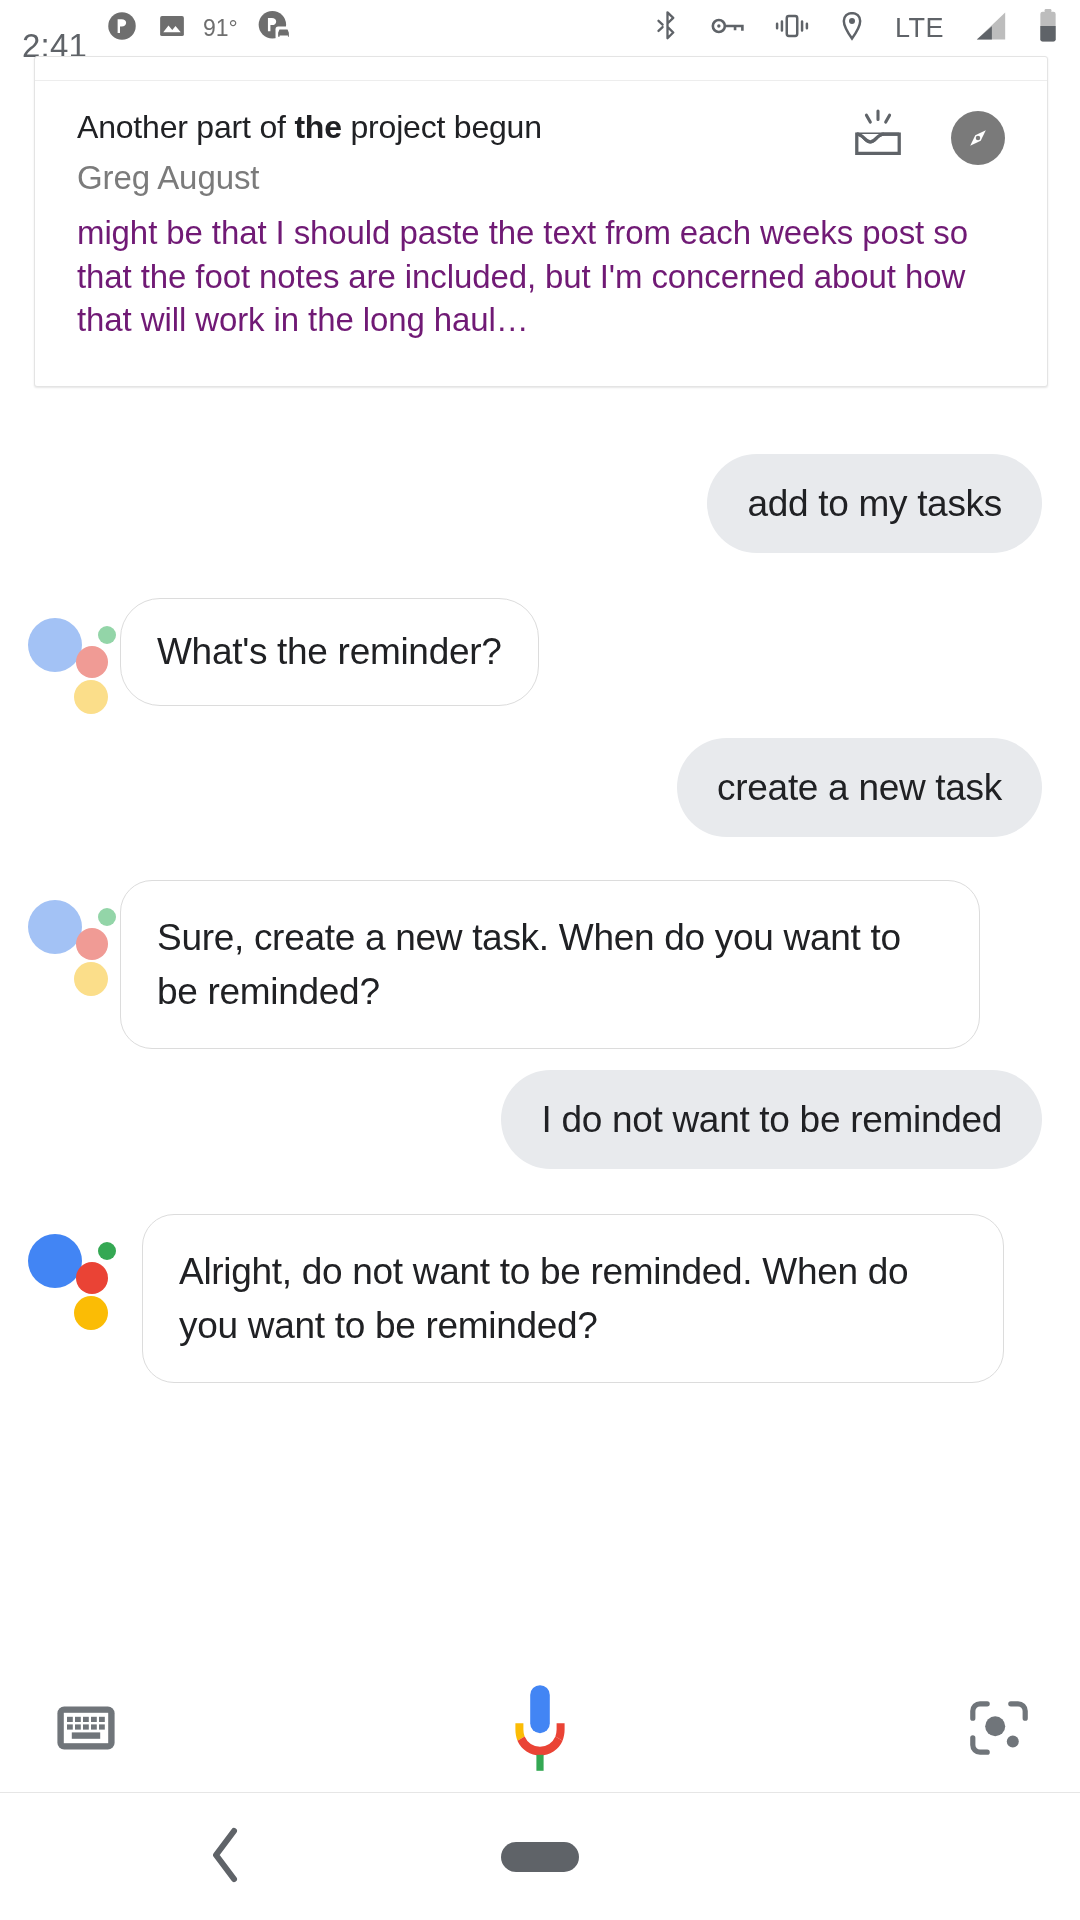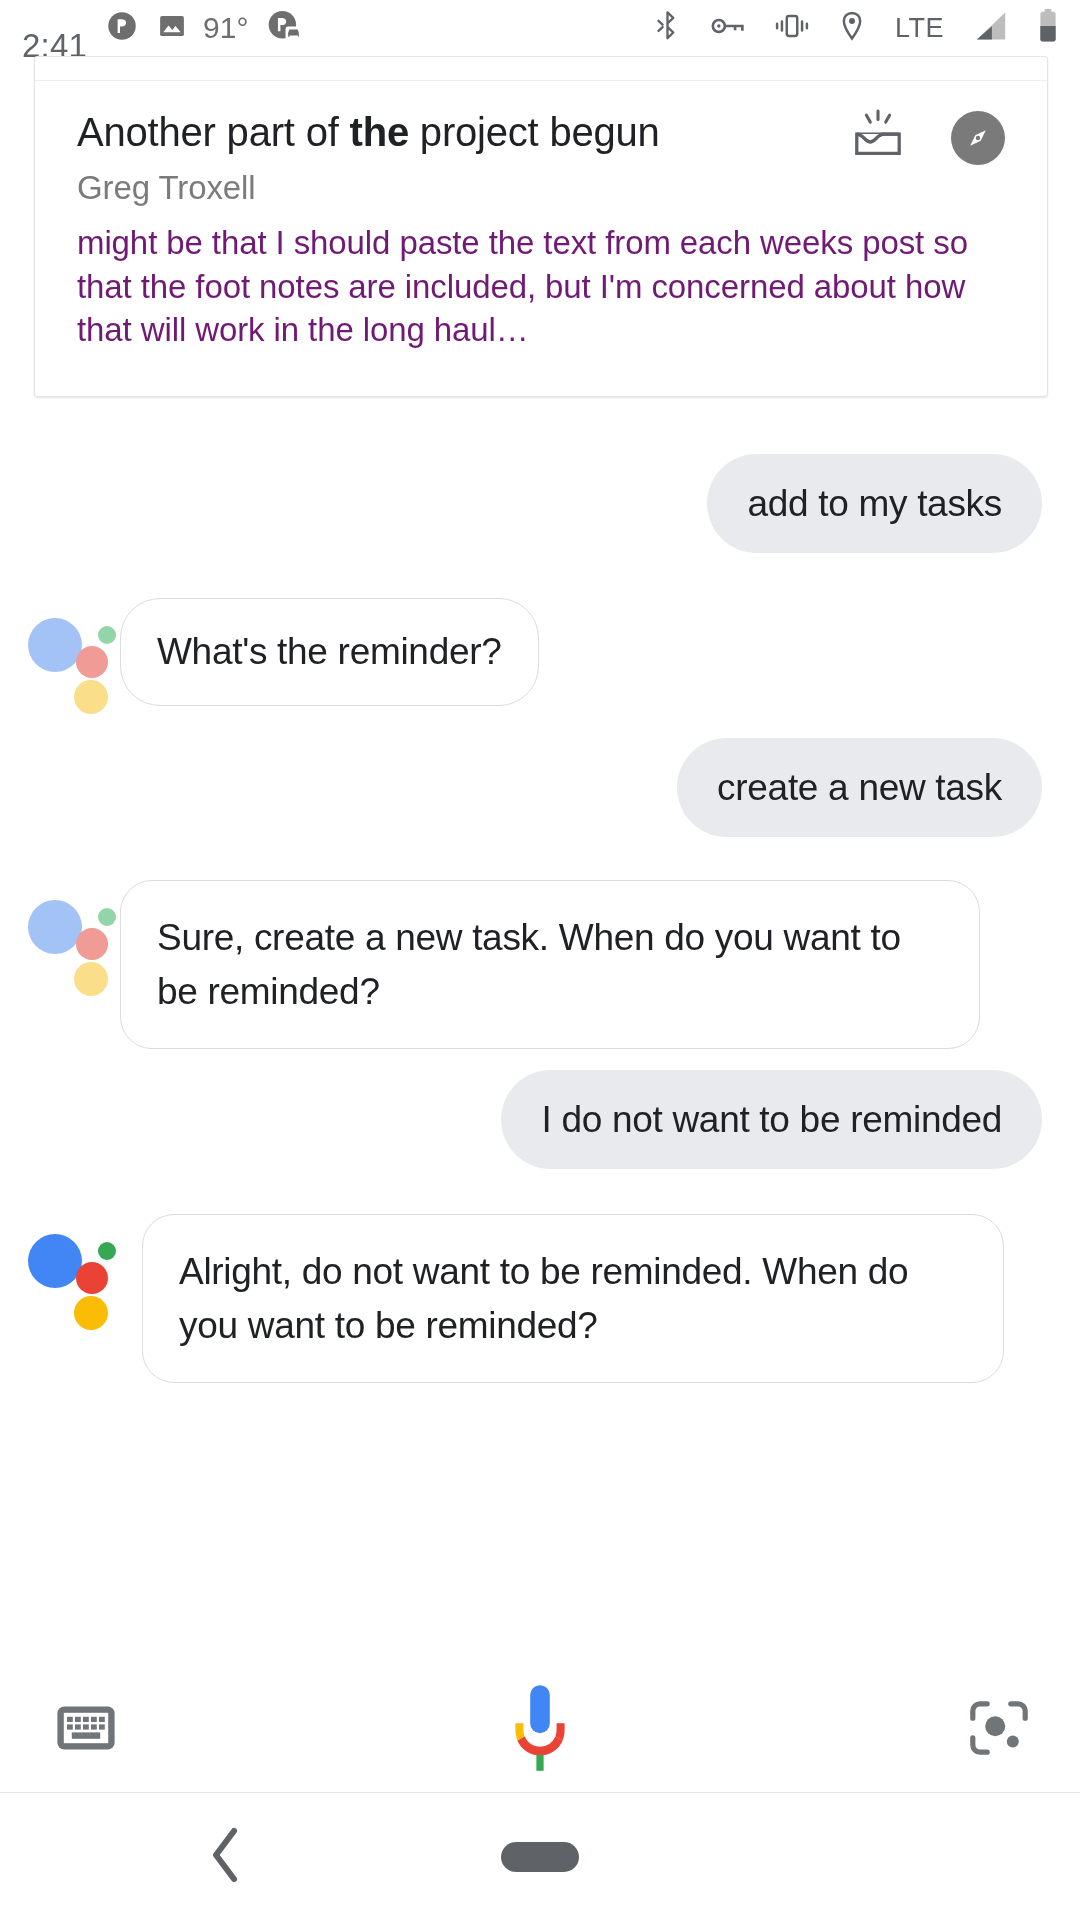--- a/index.html
+++ b/index.html
@@ -13,39 +13,39 @@
 
   
   .statusbar {
     position: absolute; top: 0; left: 0; width: 1080px; height: 56px;
     display: flex; align-items: center; padding: 0 22px;
     color: #6e6e6e;
   }
   .sb-clock { font-size: 33px; letter-spacing: .2px; color: #5f6368; margin-top: 36px; }
   .sb-left { display: flex; align-items: center; gap: 16px; }
   .sb-left .ic { margin-left: 4px; }
-  .sb-temp { font-size: 30px; color: #6e6e6e; text-align: right; }
+  .sb-temp { font-size: 23px; color: #6e6e6e; text-align: right; }
   .sb-right { margin-left: auto; display: flex; align-items: center; gap: 30px; }
   .sb-right .lte { font-size: 27px; color: #5f6368; letter-spacing: .5px; }
 
   
   .convo { position: absolute; top: 56px; left: 0; width: 1080px; height: 1636px; }
 
   
   .card {
     position: absolute; left: 34px; top: 0; width: 1014px;
     background: #fff;
     border: 1px solid #e4e4e4;
     border-radius: 3px;
     box-shadow: 0 1px 2px rgba(0,0,0,.10);
   }
   .card-topstrip { height: 24px; border-bottom: 1px solid #ededed; }
   .card-body { padding: 26px 42px 44px 42px; position: relative; }
   .card-title {
-    font-size: 40px; color: #202124; font-weight: 400;
+    font-size: 32px; color: #202124; font-weight: 400;
     line-height: 1.25; letter-spacing: -.2px;
   }
   .card-title b { font-weight: 700; }
   .card-meta {
     display: flex; justify-content: space-between; align-items: baseline;
     margin-top: 12px; font-size: 33px; color: #7b7b7b; letter-spacing: -.1px;
   }
   .card-snippet {
     margin-top: 14px; font-size: 33px; color: #701a75;
     line-height: 1.32; letter-spacing: -.1px;
@@ -203,21 +203,21 @@
               <circle cx="12" cy="12" r="1.5" fill="#7a7a7a"></circle>
             </svg>
           </span>
         </div>
 
         <div class="card-title">
           <span>Another part of </span><b>the</b><span> project begun</span>
         </div>
 
         <div class="card-meta">
-          <span>Greg Troxell</span>
+          <span>Greg August</span>
         </div>
 
         <div class="card-snippet">might be that I should paste the text from each weeks post so that the foot notes are included, but I'm concerned about how that will work in the long haul…</div>
       </div>
     </div>
 
     <div class="row user" style="top: 398px;">
       <div class="bubble-user">add to my tasks</div>
     </div>
 

